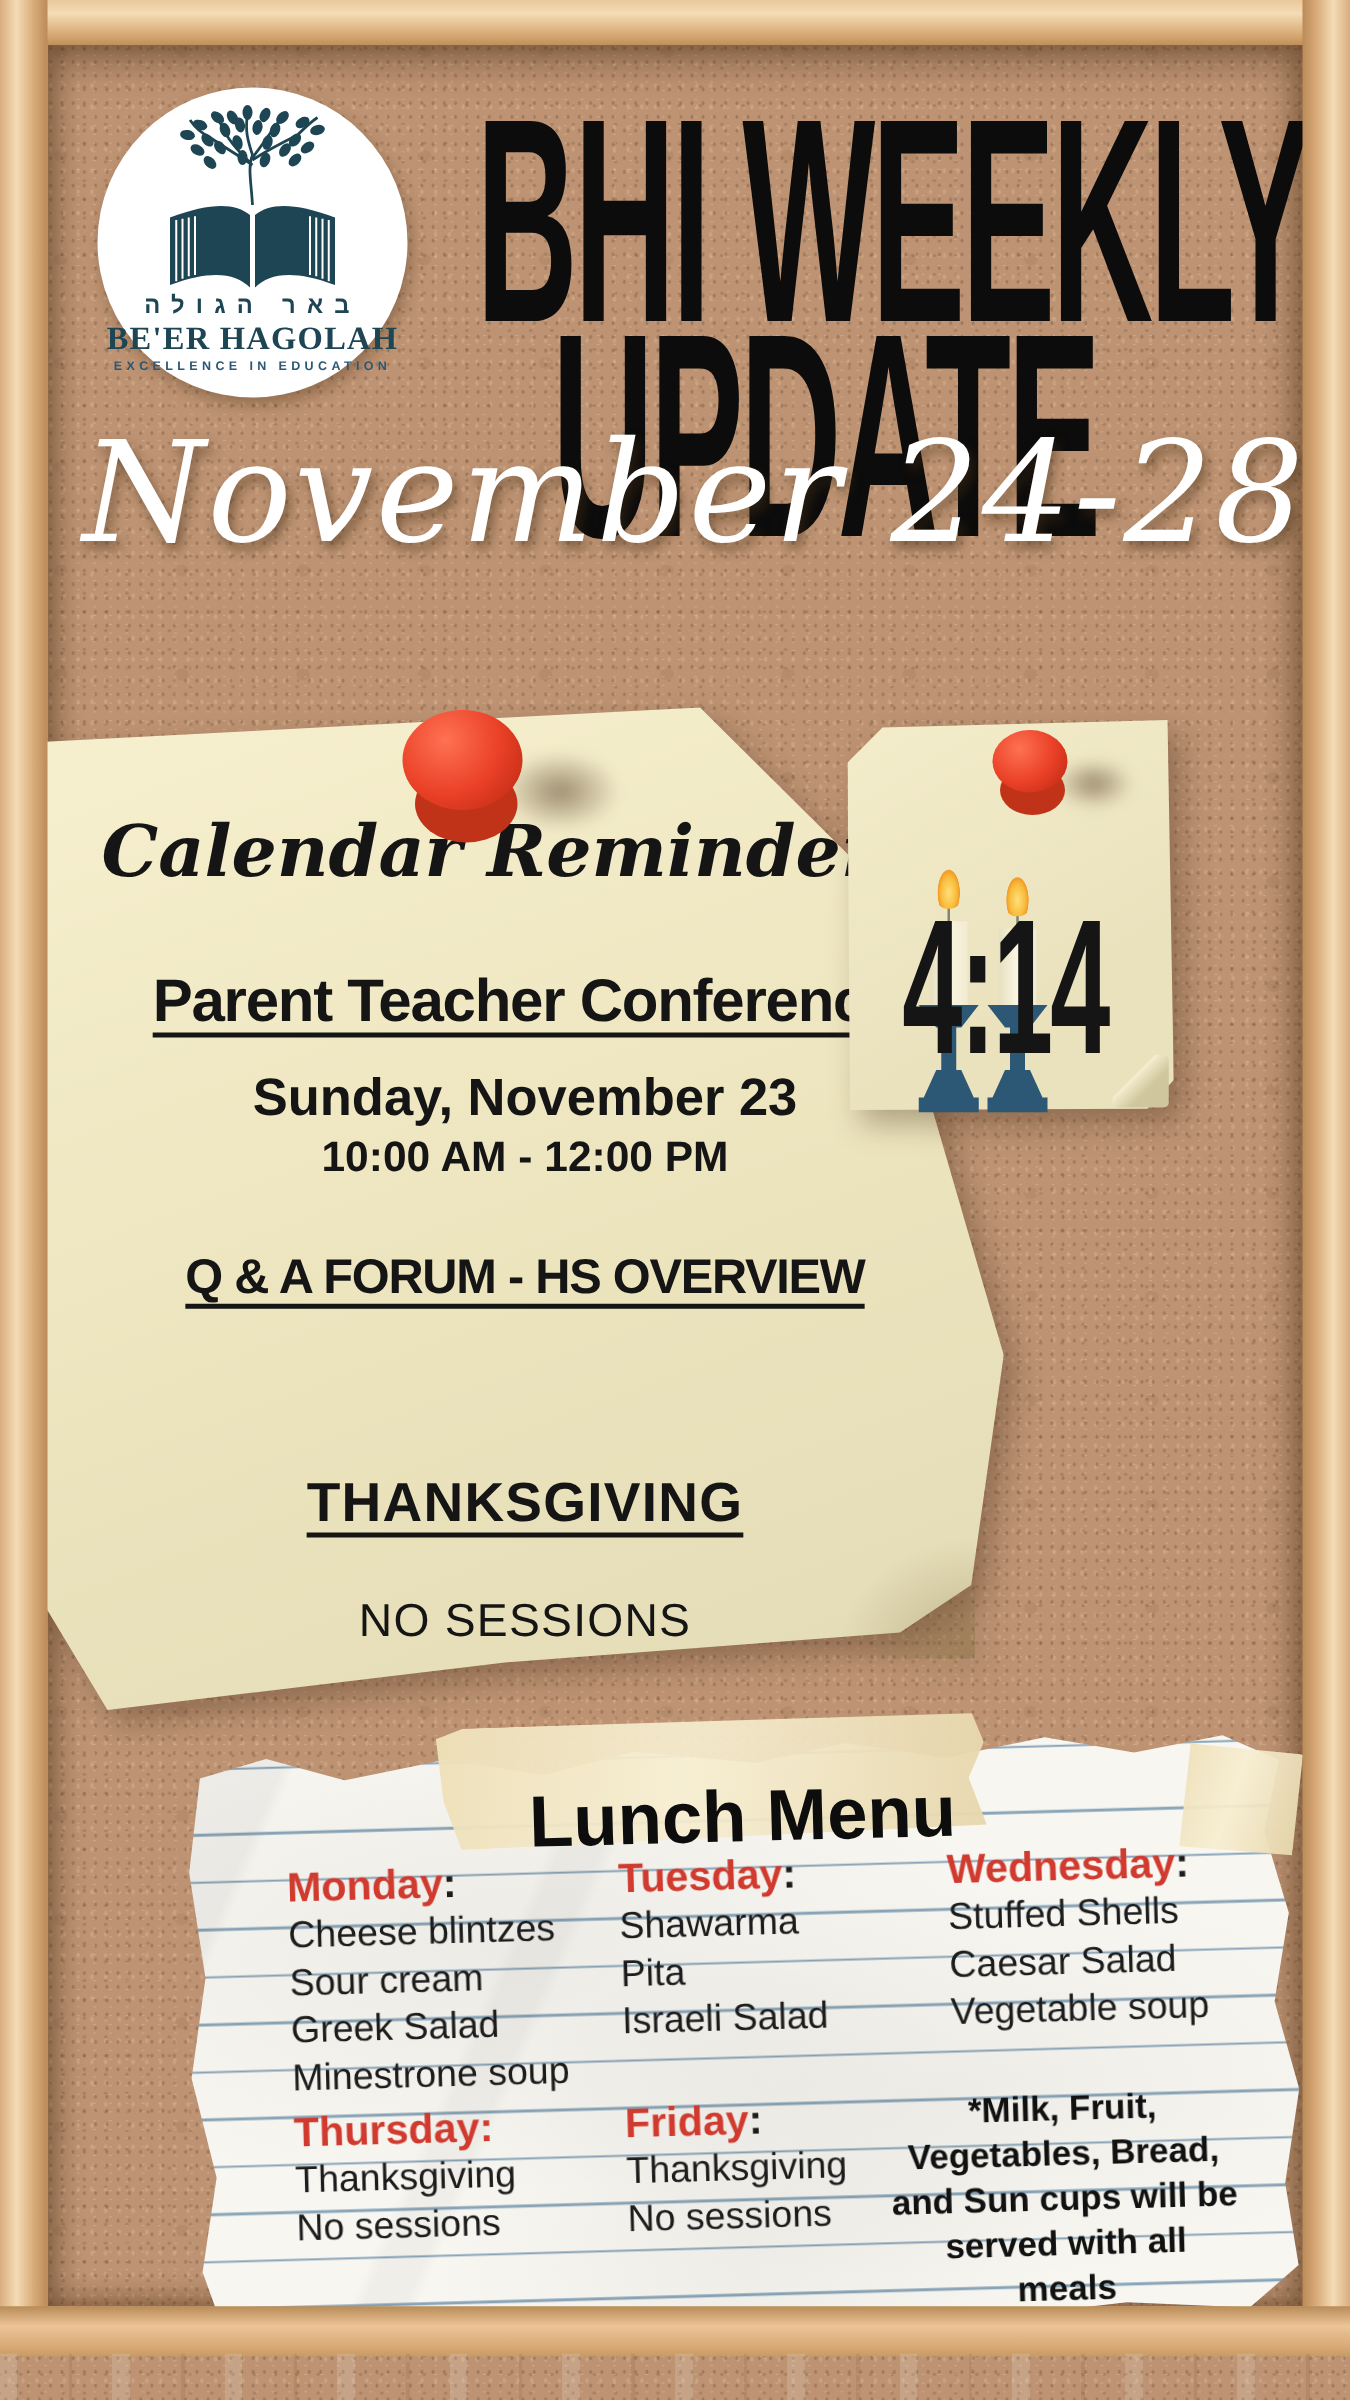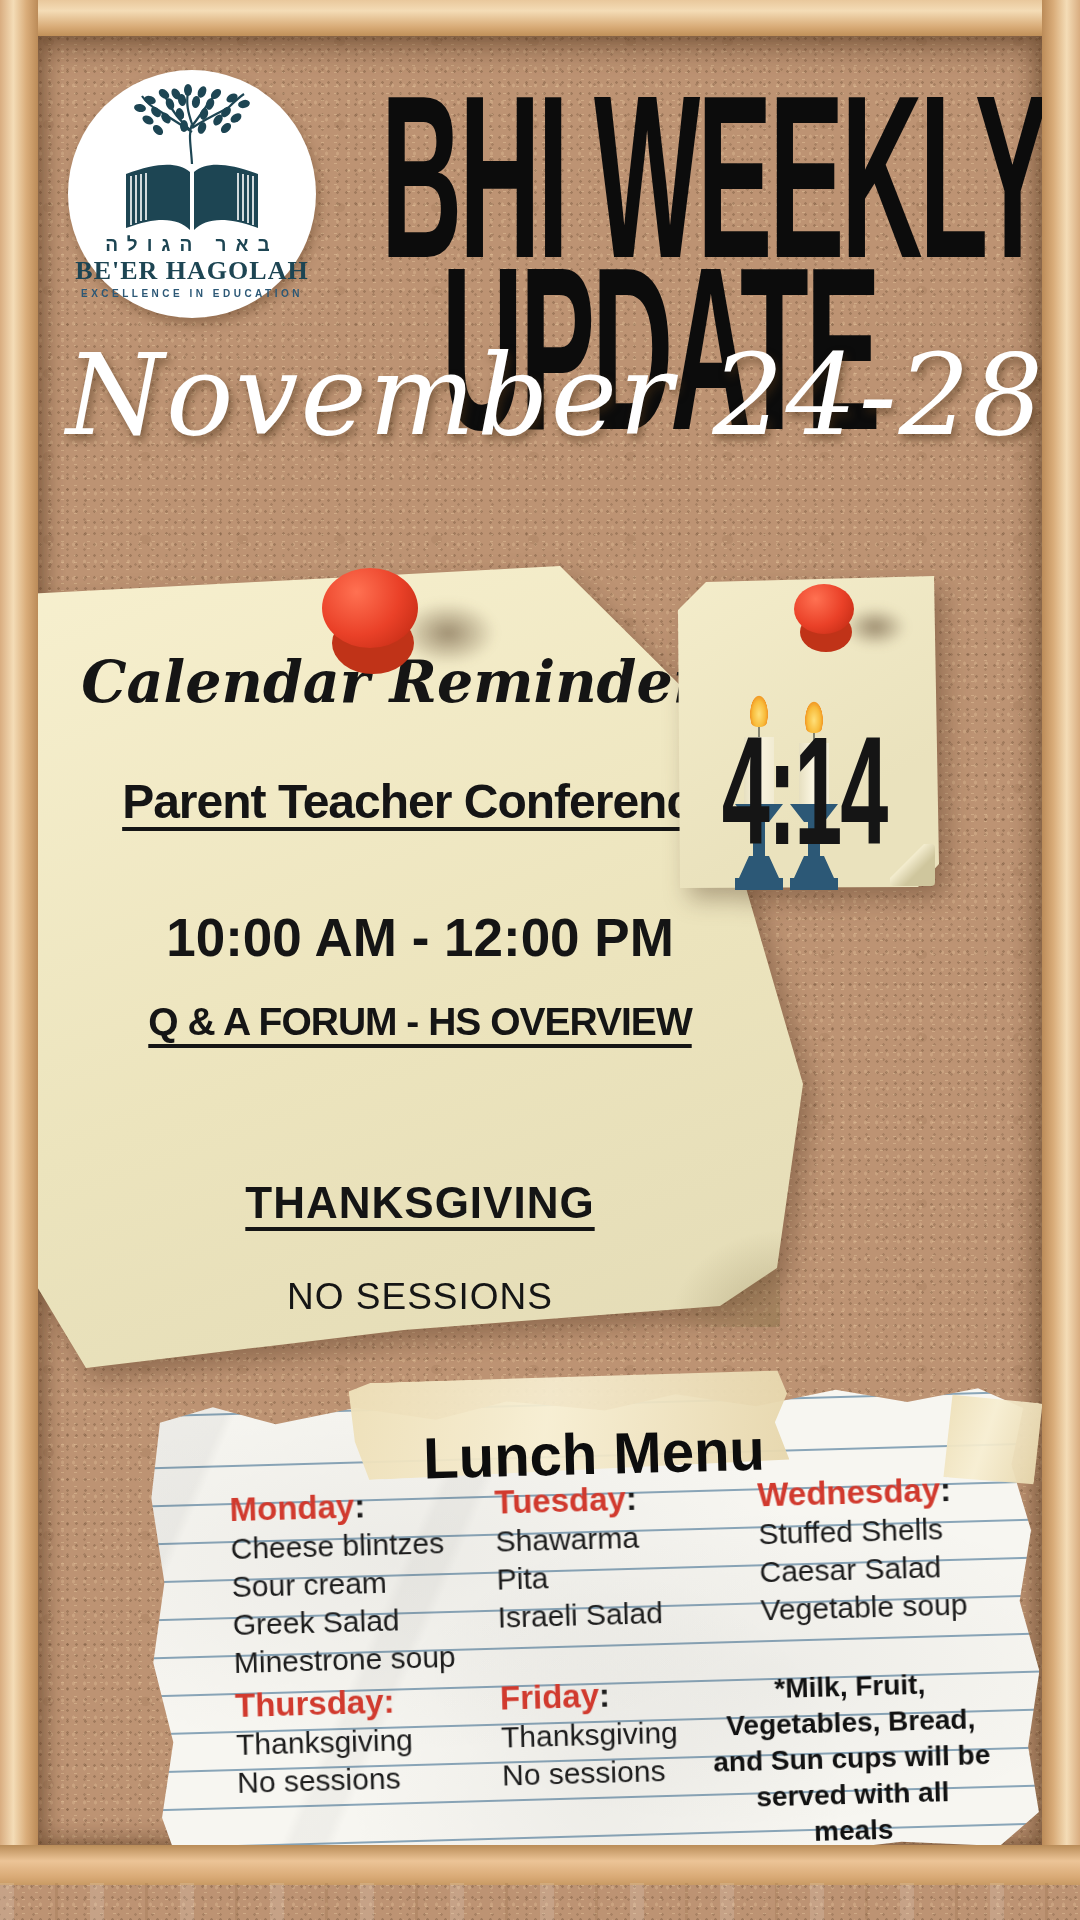--- a/index.html
+++ b/index.html
@@ -20,21 +20,21 @@
   .frame-top{left:0;top:0;width:1080px;height:36px;background:linear-gradient(180deg,#e9c89c,#f4dcb6 30%,#d8ab77 75%,#c09058);}
   .frame-left{left:0;top:0;width:38px;height:1884px;background:linear-gradient(90deg,#d9ad80,#f4dcb6 35%,#d9ac79 70%,#bb8b58);}
   .frame-right{right:0;top:0;width:38px;height:1884px;background:linear-gradient(270deg,#d9ad80,#f4dcb6 35%,#d9ac79 70%,#bb8b58);}
   .frame-bottom{left:0;top:1845px;width:1080px;height:40px;background:linear-gradient(180deg,#b98c58,#ecc497 40%,#d9aa76 80%,#c89a64);}
   .wood-plank{left:0;top:1883px;width:1080px;height:37px;
     background:linear-gradient(180deg,#caa06c,#e5b988 30%,#ddae7b 70%,#d2a470);
     background-image:repeating-linear-gradient(90deg,rgba(255,255,255,.14) 0 14px,transparent 14px 55px,rgba(120,80,40,.15) 55px 58px,transparent 58px 90px);}
   .board-shadow{position:absolute;left:38px;top:36px;width:1004px;height:1809px;z-index:1;pointer-events:none;
     box-shadow:inset 0 16px 26px rgba(80,50,25,.38), inset -12px 0 20px rgba(80,50,25,.25), inset 12px 0 16px rgba(80,50,25,.2), inset 0 -10px 18px rgba(80,50,25,.22);}
   
-  .logo{position:absolute;left:68px;top:70px;width:248px;height:248px;border-radius:50%;background:#fff;z-index:2;
+  .logo{position:absolute;left:78px;top:70px;width:248px;height:248px;border-radius:50%;background:#fff;z-index:2;
     box-shadow:3px 6px 12px rgba(70,40,15,.35);}
   .logo svg{position:absolute;left:50%;transform:translateX(-50%);}
   .logo-tree{top:14px;}
   .logo-book{top:86px;}
   .logo-hebrew{position:absolute;top:164px;width:100%;text-align:center;font-size:19px;letter-spacing:9px;color:#1d4553;font-weight:700;}
   .logo-name{position:absolute;top:186px;width:100%;text-align:center;font-family:"Liberation Serif",serif;font-size:26px;font-weight:700;color:#1d4553;letter-spacing:1px;}
   .logo-tagline{position:absolute;top:218px;width:100%;text-align:center;font-size:10px;letter-spacing:3.5px;color:#2c5876;font-weight:700;}
   
   .main-title{position:absolute;left:270px;width:780px;text-align:center;color:#0c0c0c;z-index:2;line-height:1;}
   .main-title span{display:inline-block;font-weight:700;font-size:150px;letter-spacing:-4px;transform:scale(.75,1.55);transform-origin:50% 0;white-space:nowrap;}
@@ -53,21 +53,21 @@
   .note-curl{position:absolute;border-radius:4px;}
   .curl-left{left:640px;top:660px;width:120px;height:105px;background:radial-gradient(ellipse at 100% 100%,rgba(120,105,60,.35),transparent 65%);}
   .curl-candle{left:222px;top:270px;width:45px;height:42px;background:linear-gradient(315deg,#cfc69d 35%,#f3ecce 60%,rgba(0,0,0,0) 62%);}
   
   .ntext{position:absolute;width:100%;text-align:center;color:#151515;}
   .script{font-family:"DejaVu Serif",serif;font-style:italic;font-weight:700;}
   .cal-heading{top:86px;left:-28px;font-size:57px;}
   .ev-title{font-weight:700;text-decoration:underline;text-decoration-thickness:4px;text-underline-offset:9px;}
   .ptc-title{top:212px;font-size:48px;letter-spacing:-1px;}
   .ptc-date{top:292px;font-size:42px;font-weight:700;}
-  .ptc-time{top:345px;font-size:53px;font-weight:700;}
+  .ptc-time{top:345px;font-size:34px;font-weight:700;}
   .qa-title{top:438px;font-size:39px;letter-spacing:-1px;}
   .qa-aud{top:486px;font-size:37px;font-weight:700;}
   .qa-aud sup{font-size:22px;}
   .qa-time{top:532px;font-size:41px;font-weight:700;}
   .tg-title{top:616px;font-size:44px;letter-spacing:1px;}
   .tg-date{top:668px;font-size:37px;font-weight:400;letter-spacing:-.5px;}
   .tg-status{top:714px;font-size:37px;font-weight:400;letter-spacing:1px;}
   .cl-heading{top:56px;font-size:43px;left:2px;}
   .cl-time{top:128px;font-size:120px;font-weight:700;letter-spacing:-3px;z-index:5;transform:scale(.72,1.28);transform-origin:50% 0;}
   
@@ -183,20 +183,21 @@
 
   <div class="main-title title-l1"><span>BHI WEEKLY</span></div>
   <div class="main-title title-l2"><span>UPDATE</span></div>
   <div class="script-date">November 24-28</div>
 
   <div class="note-wrap calendar-note">
     <div class="note-shape"></div>
     <div class="note-curl curl-left"></div>
     <div class="ntext script cal-heading">Calendar Reminder</div>
     <div class="ntext ev-title ptc-title">Parent Teacher Conference</div>
+    <div class="ntext ptc-date">Sunday, November 23</div>
     <div class="ntext ptc-time">10:00 AM - 12:00 PM</div>
     <div class="ntext ev-title qa-title">Q &amp; A FORUM - HS OVERVIEW</div>
     <div class="ntext ev-title tg-title">THANKSGIVING</div>
     <div class="ntext tg-status">NO SESSIONS</div>
   </div>
 
   <div class="note-wrap candle-note">
     <div class="note-shape"></div>
     <div class="note-curl curl-candle"></div>
     <div class="candle candle1">

